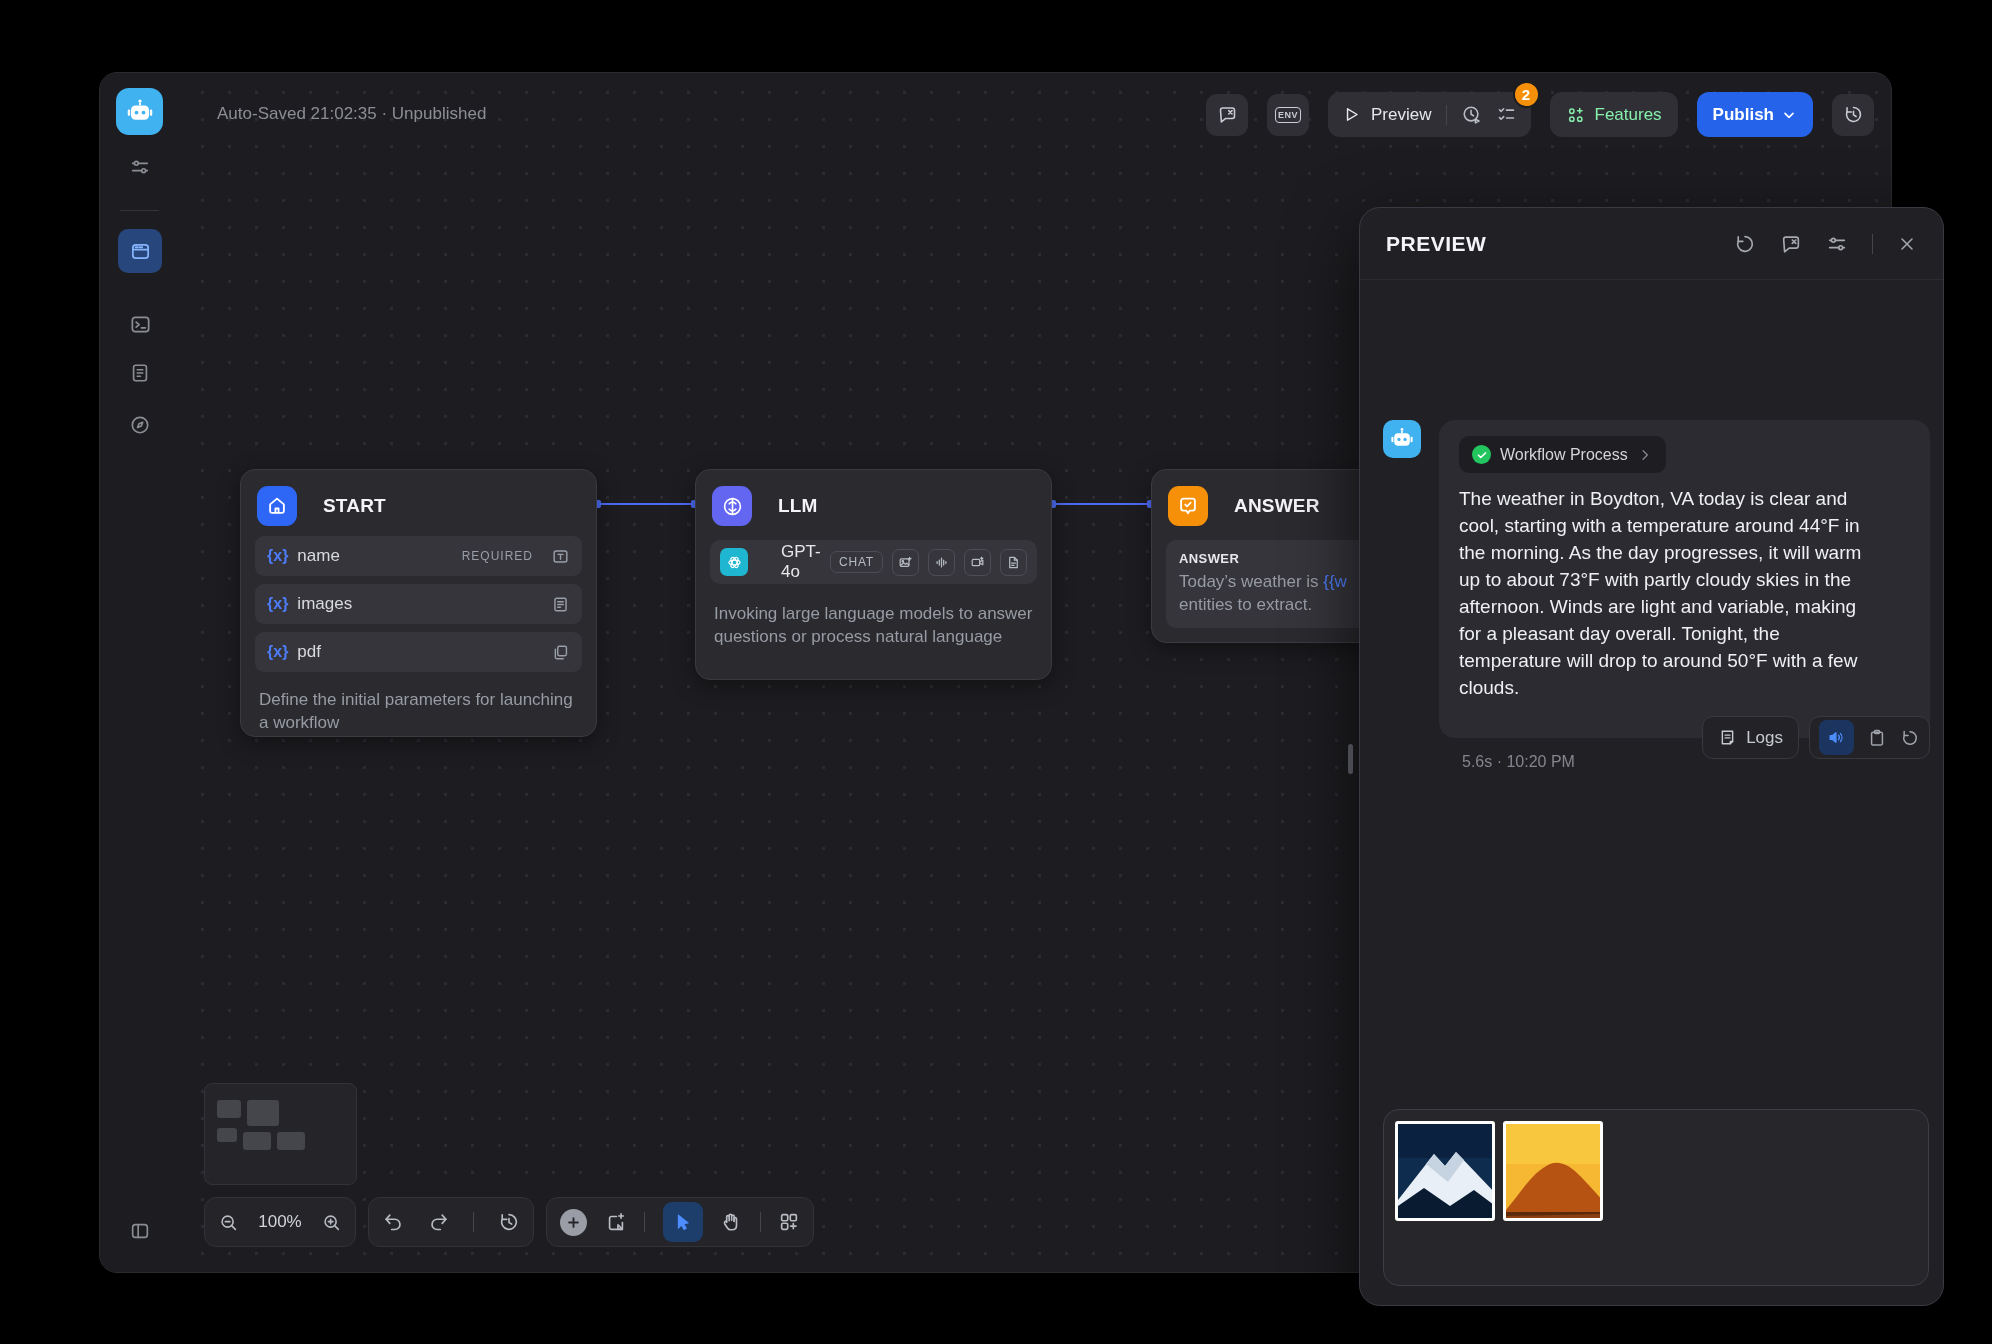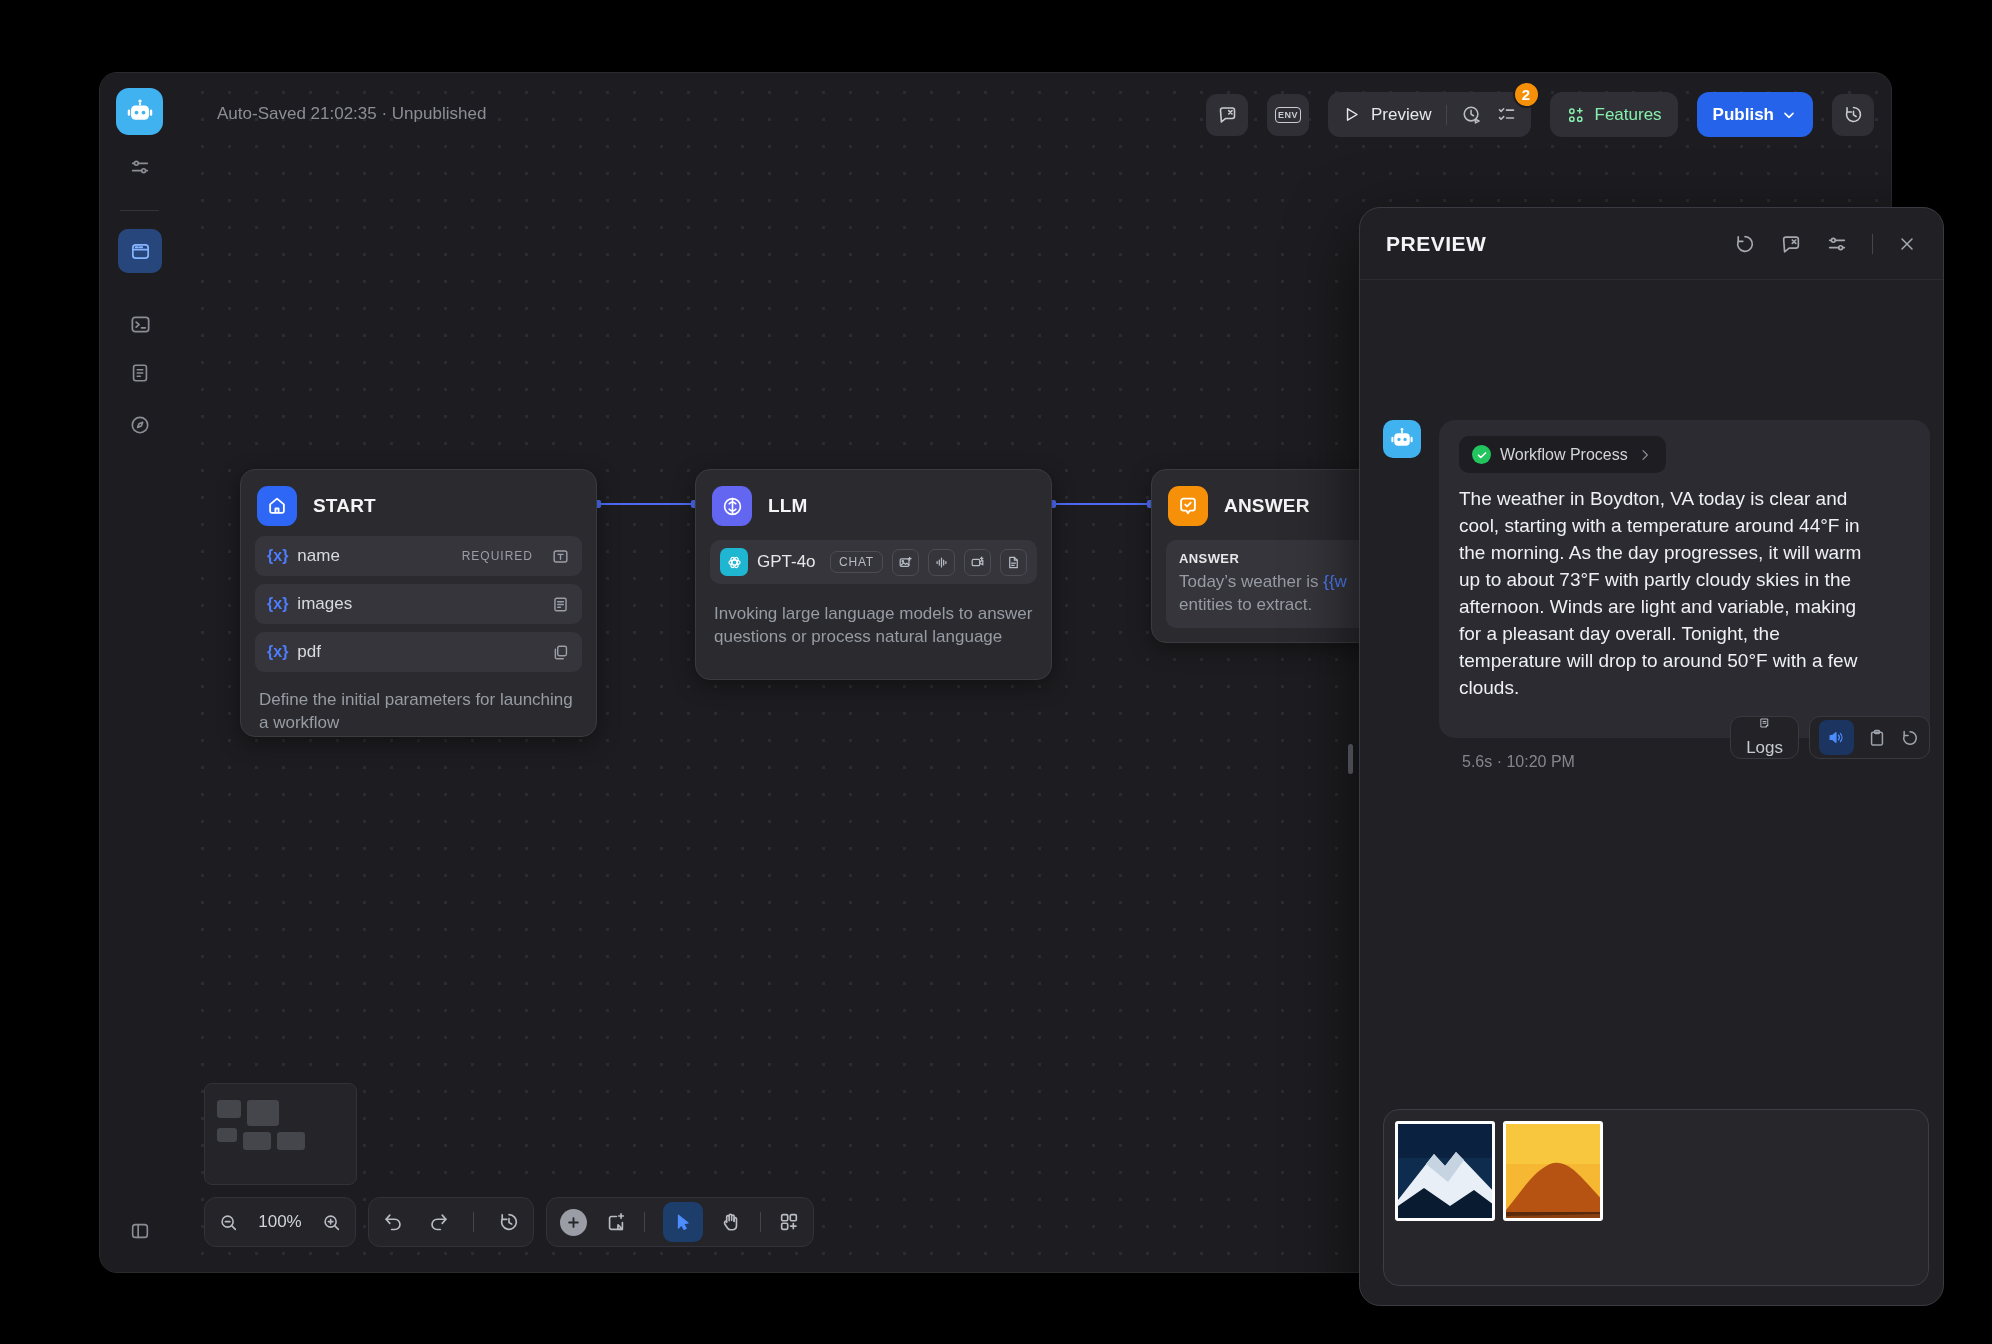--- a/index.html
+++ b/index.html
@@ -56,35 +56,35 @@
   .features-btn { height:45px; background:#2f2f35; border-radius:12px; display:flex; align-items:center;
     gap:9px; padding:0 16px; font-size:17px; color:#86efac; }
   .publish-btn { height:45px; background:#2563eb; border-radius:12px; display:flex; align-items:center;
     gap:7px; padding:0 16px; font-size:17px; font-weight:bold; color:#fff; }
 
   
   .node {
     position:absolute; background:#2a2a2f; border:1px solid #3a3a41; border-radius:15px;
     box-shadow:0 6px 22px rgba(0,0,0,.4); z-index:3;
   }
-  .node-head { display:flex; align-items:center; gap:16px; padding:16px 16px 10px 16px; }
+  .node-head { display:flex; align-items:center; gap:26px; padding:16px 16px 10px 16px; }
   .node-icon { width:40px; height:40px; border-radius:11px; display:flex; align-items:center; justify-content:center; color:#fff; }
   .node-title { font-size:19px; font-weight:bold; color:#f4f4f6; letter-spacing:.2px; }
   .node-desc { padding:8px 18px 16px 18px; font-size:17px; line-height:1.38; color:#979ba3; }
   .vrow { height:40px; margin:0 14px 8px 14px; background:#35353b; border-radius:9px;
     display:flex; align-items:center; padding:0 12px; gap:9px; }
   .vtoken { color:#4d7dfa; font-size:16px; font-weight:bold; }
   .vname { font-size:17px; color:#d9dade; flex:1; }
   .vbadge { font-size:12px; letter-spacing:1px; color:#9a9ea8; margin-right:9px; }
   .vtype { color:#9a9ea8; }
   .model-row { height:44px; margin:4px 14px 10px 14px; background:#35353b; border-radius:10px;
     display:flex; align-items:center; padding:0 10px; gap:9px; }
   .openai-badge { width:28px; height:28px; border-radius:7px; background:#1fb6d1;
     display:flex; align-items:center; justify-content:center; }
-  .model-name { font-size:17px; color:#e8e8ea; flex:1; }
+  .model-name { font-size:17px; color:#e8e8ea; flex:1;margin-left:24px; }
   .mode-badge { font-size:12px; letter-spacing:.8px; color:#b7bbc4; border:1px solid #4c4c55;
     border-radius:7px; padding:3px 8px; }
   .cap-chip { width:27px; height:27px; border:1px solid #4c4c55; border-radius:7px; color:#b7bbc4;
     display:flex; align-items:center; justify-content:center; }
   .ans-box { margin:4px 14px 14px 14px; background:#35353b; border-radius:10px; padding:11px 13px; overflow:hidden; }
   .ans-label { font-size:13px; font-weight:bold; letter-spacing:.4px; color:#e8e8ea; margin-bottom:5px; }
   .ans-text { font-size:17px; line-height:1.35; color:#979ba3; white-space:nowrap; }
   .ans-var { color:#4d7dfa; }
 
   .edge { position:absolute; height:2px; background:#4c6bf5; z-index:2; }
@@ -124,21 +124,21 @@
   .bot-bubble { position:relative; width:491px; min-height:318px; background:#2b2b31; border-radius:16px; padding:16px 20px 20px 20px; }
   .process-pill { display:inline-flex; align-items:center; gap:9px; background:#1d1d22; border-radius:10px;
     padding:9px 13px; margin-bottom:13px; }
   .process-label { font-size:16px; color:#d4d5d9; }
   .check-dot { width:19px; height:19px; border-radius:50%; background:#22c55e; color:#fff;
     display:flex; align-items:center; justify-content:center; }
   .chev { color:#8c8f96; }
   .bot-text { width:406px; font-size:19px; line-height:1.42; color:#eff0f2; }
   .msg-actions { position:absolute; right:0; bottom:-21px; display:flex; gap:10px; }
   .logs-pill { height:43px; display:flex; align-items:center; gap:9px; background:#222227; border:1px solid #38383f;
-    border-radius:11px; padding:0 15px; color:#c7cad0; font-size:17px;flex-direction:column; }
+    border-radius:11px; padding:0 15px; color:#c7cad0; font-size:17px; }
   .icons-pill { height:43px; display:flex; align-items:center; gap:13px; background:#222227; border:1px solid #38383f;
     border-radius:11px; padding:0 9px; color:#9fa2aa; }
   .speaker-active { width:35px; height:35px; border-radius:8px; background:#1c3560; color:#4d8dff;
     display:flex; align-items:center; justify-content:center; }
   .msg-meta { position:absolute; left:102px; top:545px; font-size:16px; color:#85868d; }
 
   .chat-input {
     position:absolute; left:23px; bottom:19px; width:546px; height:177px;
     background:#26262b; border:1px solid #3d3d45; border-radius:16px;
   }

